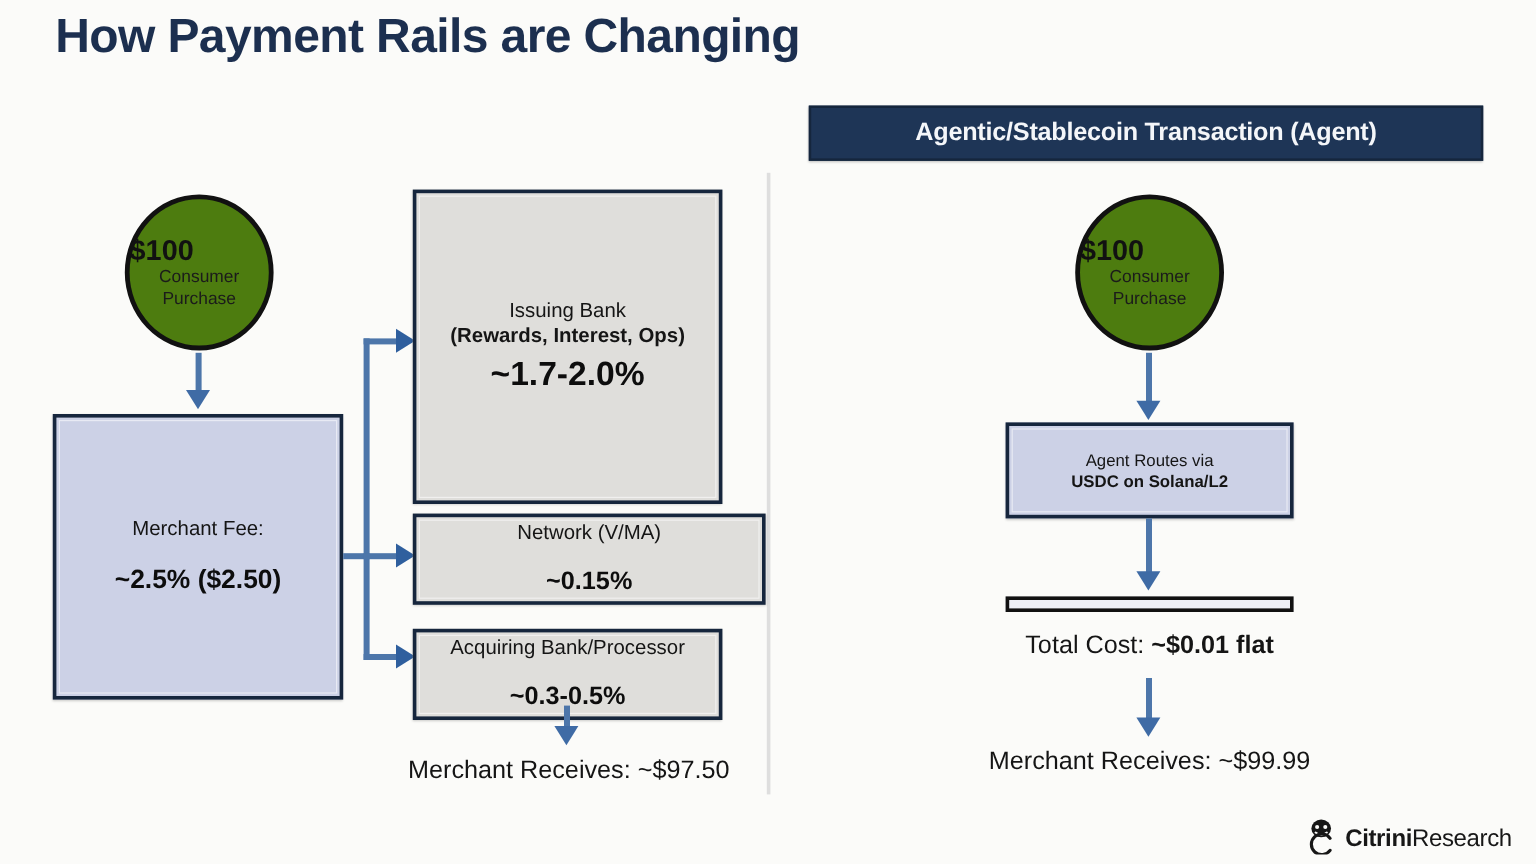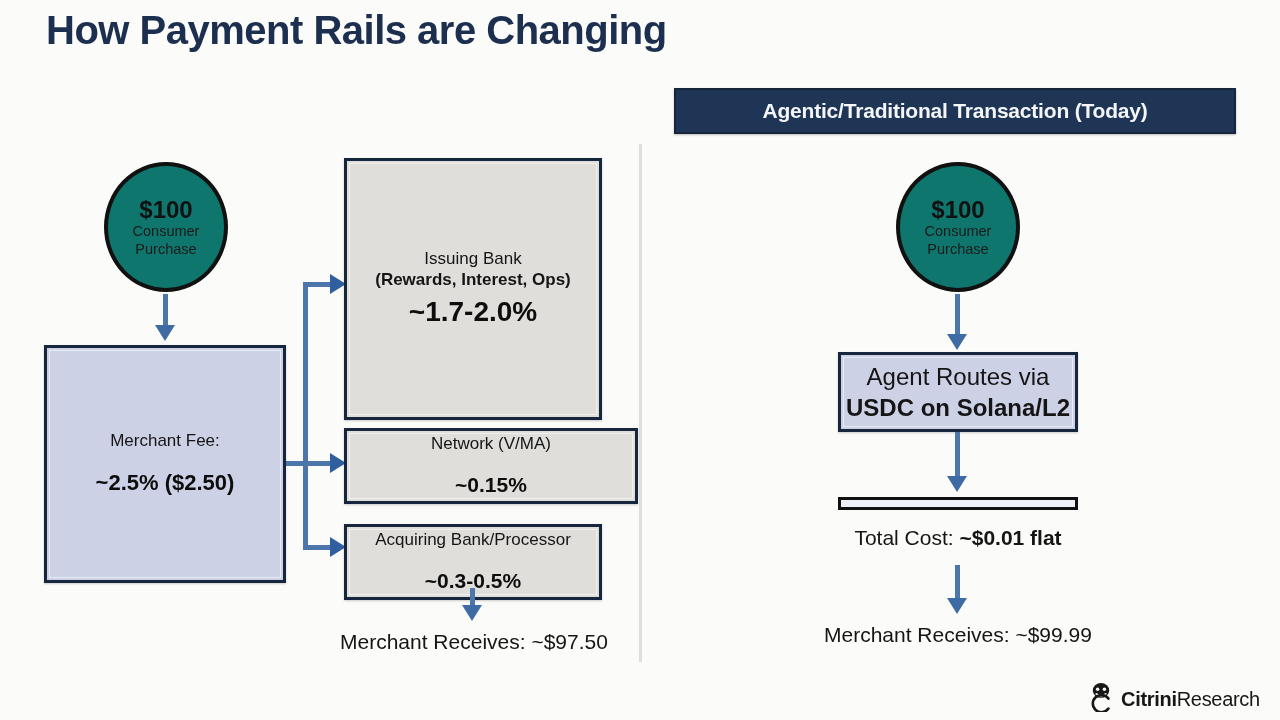--- a/index.html
+++ b/index.html
@@ -57,24 +57,23 @@
     background: #dedede;
   }
 
   
   .money-circle {
     position: absolute;
     width: 124px;
     height: 130px;
     border: 4px solid #111111;
     border-radius: 50%;
-    background: #0f766e;
+    background: #4d7c0f;
     display: flex;
     flex-direction: column;
-    align-items: center;
     justify-content: center;
     box-sizing: border-box;
   }
   .money-circle .amount {
     font-size: 24px;
     font-weight: bold;
     line-height: 1.05;
     color: #111;
   }
   .money-circle .sub {
@@ -132,21 +131,21 @@
   #box-merchant-fee   { left: 44px;  top: 345px; width: 242px; height: 238px; }
   #box-merchant-fee .value { font-size: 22px; }
 
   #box-issuing-bank   { left: 344px; top: 158px; width: 258px; height: 262px; }
   #box-issuing-bank .value { font-size: 28px; margin-top: 4px; }
 
   #box-network        { left: 344px; top: 428px; width: 294px; height: 76px; }
   #box-acquiring-bank { left: 344px; top: 524px; width: 258px; height: 76px; }
 
   #box-agent-routes   { left: 838px; top: 352px; width: 240px; height: 80px; }
-  #box-agent-routes .line1, #box-agent-routes .line2 { font-size: 24px; line-height: 1.3; }
+  #box-agent-routes .line1, #box-agent-routes .line2 { font-size: 14px; line-height: 1.3; }
 
   
   #bar-total-cost {
     position: absolute;
     left: 838px;
     top: 497px;
     width: 240px;
     height: 13px;
     background: #eef0f7;
     border: 3px solid #111111;
@@ -246,21 +245,21 @@
   #logo-text .b { font-weight: bold; }
 </style>
 </head>
 <body>
 
 <div id="canvas">
 
   <div id="page-title">How Payment Rails are Changing</div>
 
   <div class="col-header" id="header-right">
-    <span>Agentic/Traditional Transaction (Today)</span>
+    <span>Agentic/Stablecoin Transaction (Agent)</span>
   </div>
 
   <div id="divider"></div>
 
   <div class="money-circle" id="circle-left">
     <div class="amount">$100</div>
     <div class="sub">Consumer</div>
     <div class="sub">Purchase</div>
   </div>
 

